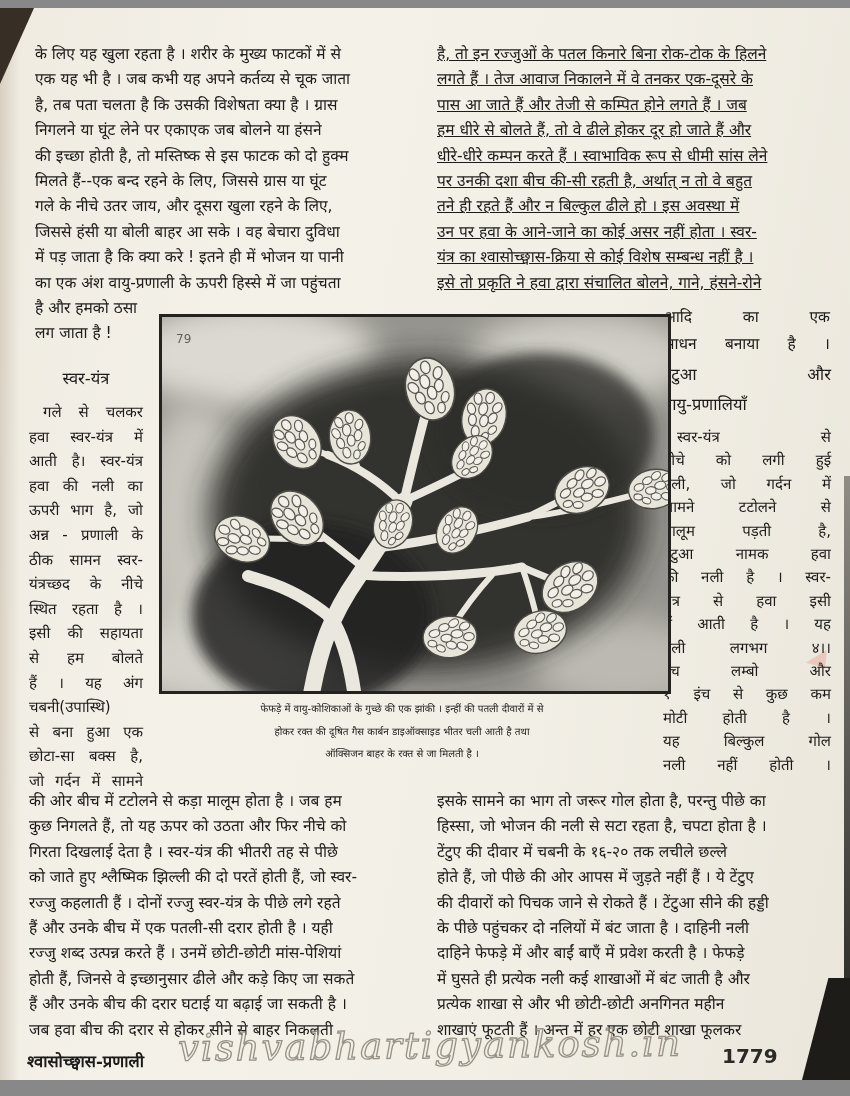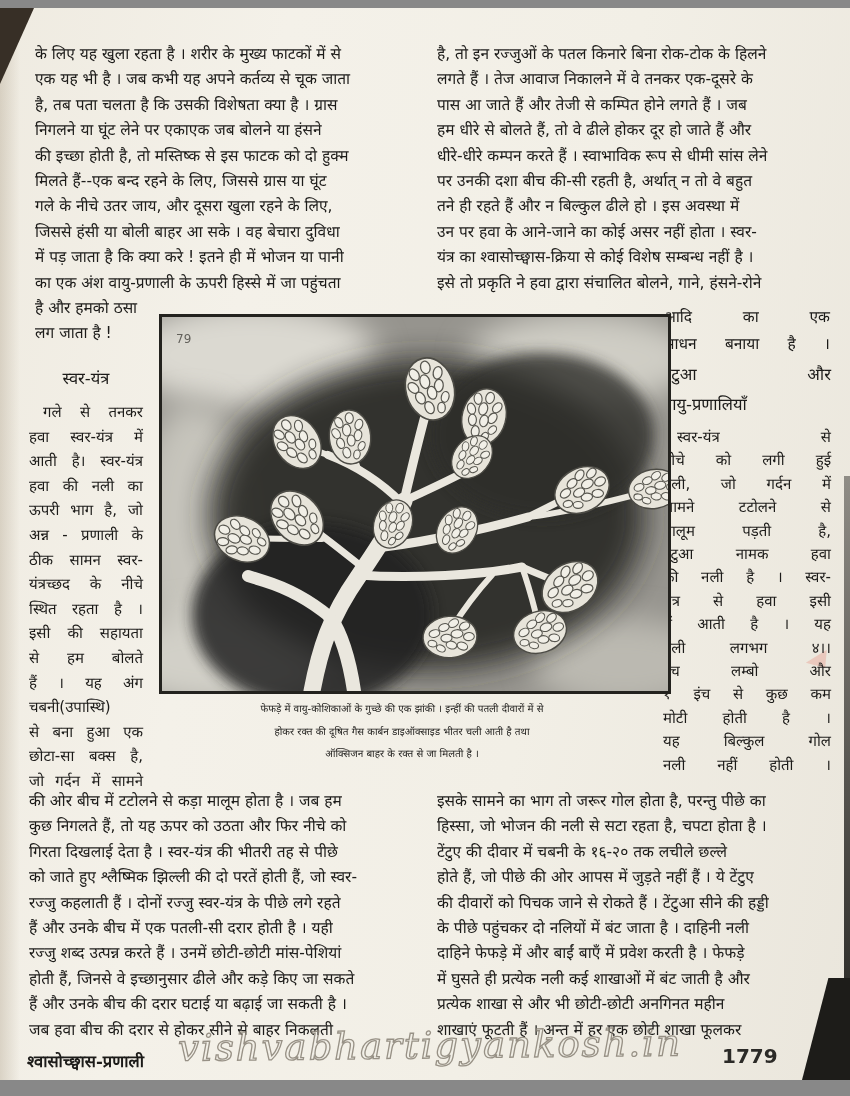--- a/index.html
+++ b/index.html
@@ -6,21 +6,21 @@
   #page{
     position:relative;width:850px;height:1072px;margin:8px auto;overflow:hidden;
     background:linear-gradient(100deg,#efebe1 0%,#f4f1e9 28%,#f2efe6 62%,#eae6dc 100%);
     font-family:"DejaVu Sans","Liberation Sans",sans-serif;
     color:#1c1b19;
   }
   .lines{white-space:pre-line;}
   .col{position:absolute;font-size:15.5px;line-height:25.4px;text-align:justify;}
   .spread{text-align:justify;-moz-text-align-last:justify;text-align-last:justify;}
   .top-left-col{left:35px;top:34px;width:398px;}
-  .top-right-col{left:437px;top:34px;width:401px;}
+  .top-right-col{left:437px;top:34px;width:401px;text-decoration:underline;}
   .tail{position:absolute;left:664px;top:296px;width:166px;font-size:15.5px;line-height:27px;}
   .sidebar-left{position:absolute;left:29px;top:356px;width:114px;font-size:15px;line-height:24.6px;}
   .sidebar-right{position:absolute;left:663px;top:352px;width:168px;font-size:15px;line-height:23.4px;}
   .sb-heading{font-weight:normal;font-size:16.5px;line-height:30px;margin-bottom:6px;}
   .sb-body{margin-top:4px;}
   .indent1{text-indent:14px;}
   .figure{
     position:absolute;left:159px;top:306px;width:512px;height:380px;
     border:3px solid #23221e;box-sizing:border-box;background:#8e8c86;
   }
@@ -84,21 +84,21 @@
 पर उनकी दशा बीच की-सी रहती है, अर्थात् न तो वे बहुत
 तने ही रहते हैं और न बिल्कुल ढीले हो ।  इस अवस्था में
 उन पर हवा के आने-जाने का कोई असर नहीं होता । स्वर-
 यंत्र का श्वासोच्छ्वास-क्रिया से कोई विशेष सम्बन्ध नहीं है ।
 इसे तो प्रकृति ने हवा द्वारा संचालित बोलने, गाने, हंसने-रोने</div>
   <div class="tail lines spread">आदि का एक
 साधन बनाया है ।</div>
 
   <div class="sidebar-left">
     <div class="sb-heading" style="text-align:center;">स्वर-यंत्र</div>
-    <div class="sb-body lines spread indent1">गले से तनकर
+    <div class="sb-body lines spread indent1">गले से चलकर
 हवा स्वर-यंत्र में
 आती है। स्वर-यंत्र
 हवा की नली का
 ऊपरी भाग है, जो
 अन्न - प्रणाली के
 ठीक सामन स्वर-
 यंत्रच्छद के नीचे
 स्थित रहता है ।
 इसी की सहायता
 से हम बोलते

